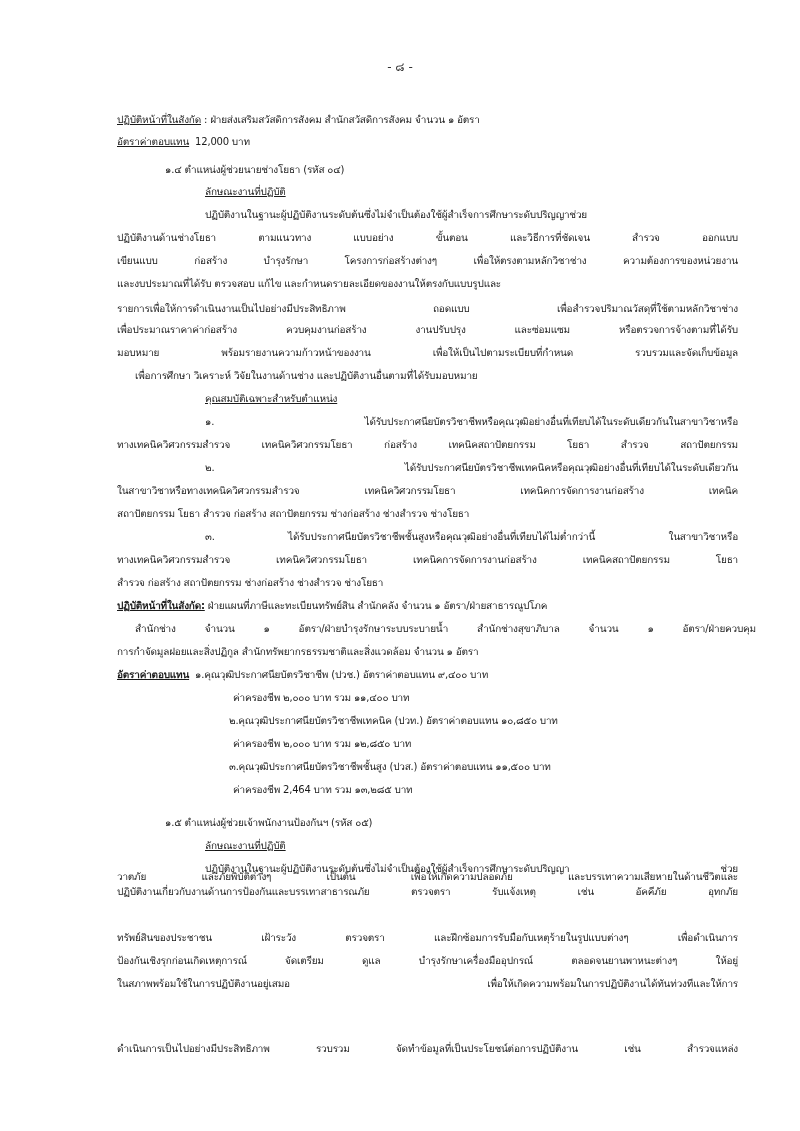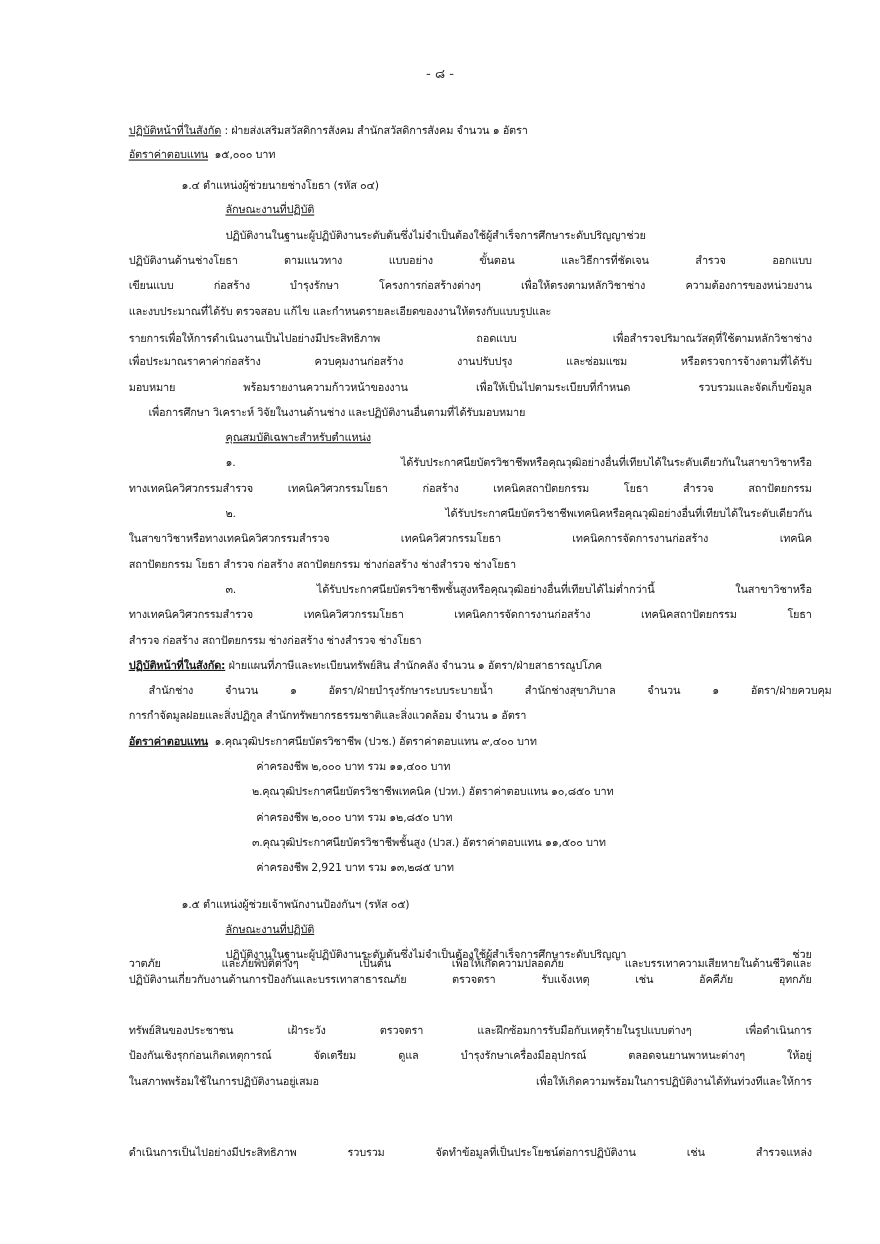--- a/index.html
+++ b/index.html
@@ -23,21 +23,21 @@
 </style>
 </head>
 <body>
 
 <div class="pageno">- ๘ -</div>
 
 <div class="line" style="left:117px; top:111px;">
   <span class="u">ปฏิบัติหน้าที่ในสังกัด</span><span> : ฝ่ายส่งเสริมสวัสดิการสังคม สำนักสวัสดิการสังคม จำนวน ๑ อัตรา</span>
 </div>
 <div class="line" style="left:117px; top:133px;">
-  <span class="u">อัตราค่าตอบแทน</span>&nbsp;&nbsp;<span>๑๕,๐๐๐ บาท</span>
+  <span class="u">อัตราค่าตอบแทน</span>&nbsp;&nbsp;<span>12,000 บาท</span>
 </div>
 
 <div class="line" style="left:165px; top:161px;">๑.๔  ตำแหน่งผู้ช่วยนายช่างโยธา (รหัส ๐๔)</div>
 <div class="line u" style="left:205px; top:183px;">ลักษณะงานที่ปฏิบัติ</div>
 
 <div class="line" style="left:205px; top:206px;"><span class="just" style="width:533px">ปฏิบัติงานในฐานะผู้ปฏิบัติงานระดับต้นซึ่งไม่จำเป็นต้องใช้ผู้สำเร็จการศึกษาระดับปริญญาช่วย</span></div>
 <div class="line" style="left:117px; top:229px;"><span class="just" style="width:621px">ปฏิบัติงานด้านช่างโยธา ตามแนวทาง แบบอย่าง ขั้นตอน และวิธีการที่ชัดเจน สำรวจ ออกแบบ</span></div>
 <div class="line" style="left:117px; top:252px;"><span class="just" style="width:621px">เขียนแบบ ก่อสร้าง บำรุงรักษา โครงการก่อสร้างต่างๆ เพื่อให้ตรงตามหลักวิชาช่าง ความต้องการของหน่วยงาน</span></div>
 <div class="line" style="left:117px; top:275px;">และงบประมาณที่ได้รับ ตรวจสอบ แก้ไข และกำหนดรายละเอียดของงานให้ตรงกับแบบรูปและ</div>
 <div class="line" style="left:117px; top:289px;margin-top:11px;"><span class="just" style="width:621px">รายการเพื่อให้การดำเนินงานเป็นไปอย่างมีประสิทธิภาพ ถอดแบบ เพื่อสำรวจปริมาณวัสดุที่ใช้ตามหลักวิชาช่าง</span></div>
@@ -61,21 +61,21 @@
 <div class="line" style="left:135px; top:620px;"><span class="just" style="width:621px">สำนักช่าง จำนวน ๑ อัตรา/ฝ่ายบำรุงรักษาระบบระบายน้ำ สำนักช่างสุขาภิบาล จำนวน ๑ อัตรา/ฝ่ายควบคุม</span></div>
 <div class="line" style="left:117px; top:643px;">การกำจัดมูลฝอยและสิ่งปฏิกูล สำนักทรัพยากรธรรมชาติและสิ่งแวดล้อม  จำนวน ๑ อัตรา</div>
 
 <div class="line" style="left:117px; top:666px;">
   <span class="u b">อัตราค่าตอบแทน</span>&nbsp;&nbsp;<span>๑.คุณวุฒิประกาศนียบัตรวิชาชีพ (ปวช.) อัตราค่าตอบแทน ๙,๔๐๐ บาท</span>
 </div>
 <div class="line" style="left:233px; top:689px;">ค่าครองชีพ ๒,๐๐๐ บาท รวม ๑๑,๔๐๐ บาท</div>
 <div class="line" style="left:229px; top:712px;">๒.คุณวุฒิประกาศนียบัตรวิชาชีพเทคนิค (ปวท.) อัตราค่าตอบแทน ๑๐,๘๕๐ บาท</div>
 <div class="line" style="left:233px; top:735px;text-align:right;">ค่าครองชีพ ๒,๐๐๐ บาท รวม ๑๒,๘๕๐ บาท</div>
 <div class="line" style="left:229px; top:758px;">๓.คุณวุฒิประกาศนียบัตรวิชาชีพชั้นสูง (ปวส.) อัตราค่าตอบแทน  ๑๑,๕๐๐ บาท</div>
-<div class="line" style="left:233px; top:781px;">ค่าครองชีพ 2,921 บาท รวม ๑๓,๒๘๕  บาท</div>
+<div class="line" style="left:233px; top:781px;">ค่าครองชีพ 2,464 บาท รวม ๑๓,๒๘๕  บาท</div>
 
 <div class="line" style="left:165px; top:814px;">๑.๕ ตำแหน่งผู้ช่วยเจ้าพนักงานป้องกันฯ (รหัส ๐๕)</div>
 <div class="line u" style="left:205px; top:837px;">ลักษณะงานที่ปฏิบัติ</div>
 <div class="line" style="left:205px; top:860px;"><span class="just" style="width:533px">ปฏิบัติงานในฐานะผู้ปฏิบัติงานระดับต้นซึ่งไม่จำเป็นต้องใช้ผู้สำเร็จการศึกษาระดับปริญญา ช่วย</span></div>
 <div class="line" style="left:117px; top:883px;"><span class="just" style="width:621px">ปฏิบัติงานเกี่ยวกับงานด้านการป้องกันและบรรเทาสาธารณภัย  ตรวจตรา รับแจ้งเหตุ เช่น อัคคีภัย อุทกภัย</span></div>
 <div class="line" style="left:117px; top:868px;"><span class="just" style="width:621px">วาตภัย และภัยพิบัติต่างๆ เป็นต้น เพื่อให้เกิดความปลอดภัย และบรรเทาความเสียหายในด้านชีวิตและ</span></div>
 <div class="line" style="left:117px; top:929px;"><span class="just" style="width:621px">ทรัพย์สินของประชาชน เฝ้าระวัง ตรวจตรา และฝึกซ้อมการรับมือกับเหตุร้ายในรูปแบบต่างๆ เพื่อดำเนินการ</span></div>
 <div class="line" style="left:117px; top:952px;"><span class="just" style="width:621px">ป้องกันเชิงรุกก่อนเกิดเหตุการณ์ จัดเตรียม ดูแล บำรุงรักษาเครื่องมืออุปกรณ์ ตลอดจนยานพาหนะต่างๆ ให้อยู่</span></div>
 <div class="line" style="left:117px; top:975px;"><span class="just" style="width:621px">ในสภาพพร้อมใช้ในการปฏิบัติงานอยู่เสมอ เพื่อให้เกิดความพร้อมในการปฏิบัติงานได้ทันท่วงทีและให้การ</span></div>
 <div class="line" style="left:117px; top:1040px;"><span class="just" style="width:621px">ดำเนินการเป็นไปอย่างมีประสิทธิภาพ รวบรวม จัดทำข้อมูลที่เป็นประโยชน์ต่อการปฏิบัติงาน เช่น สำรวจแหล่ง</span></div>

